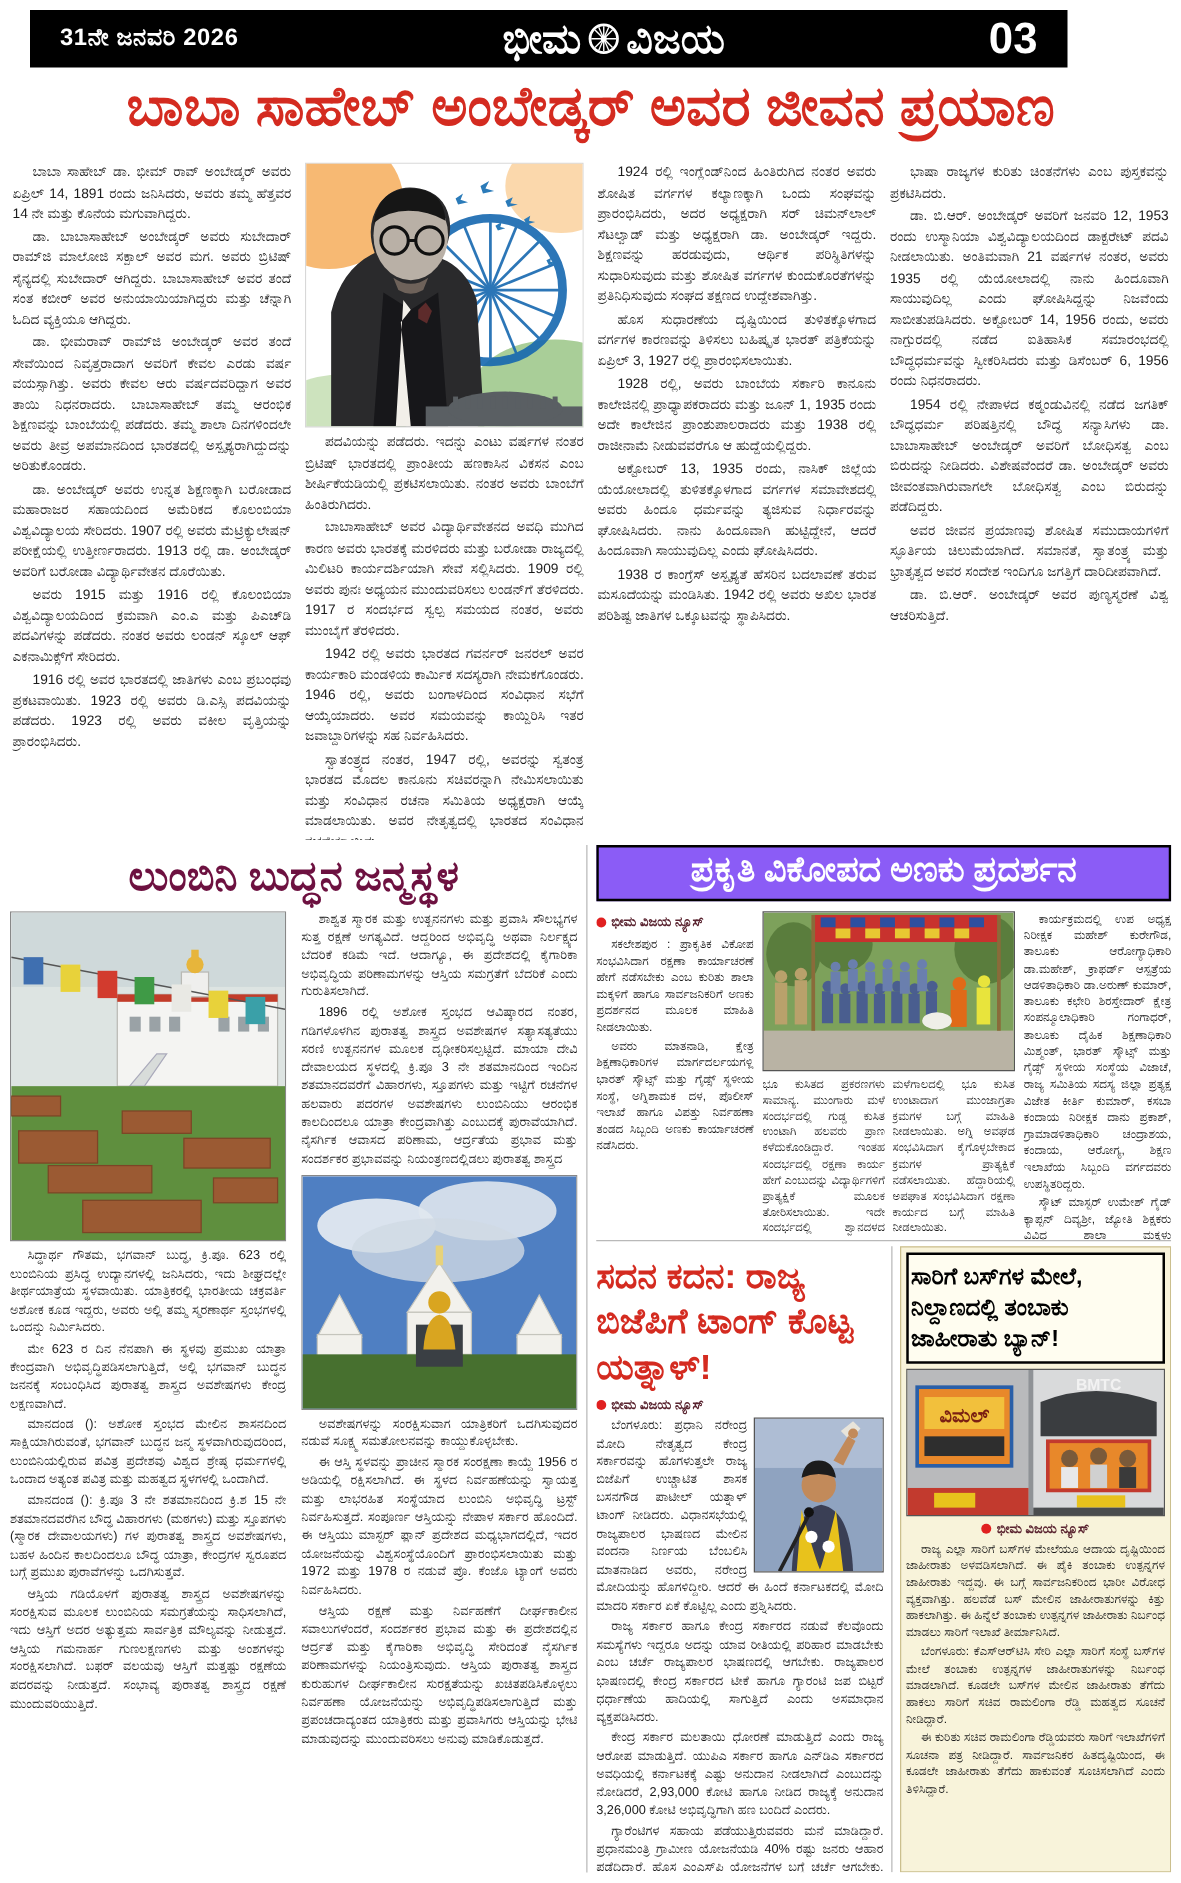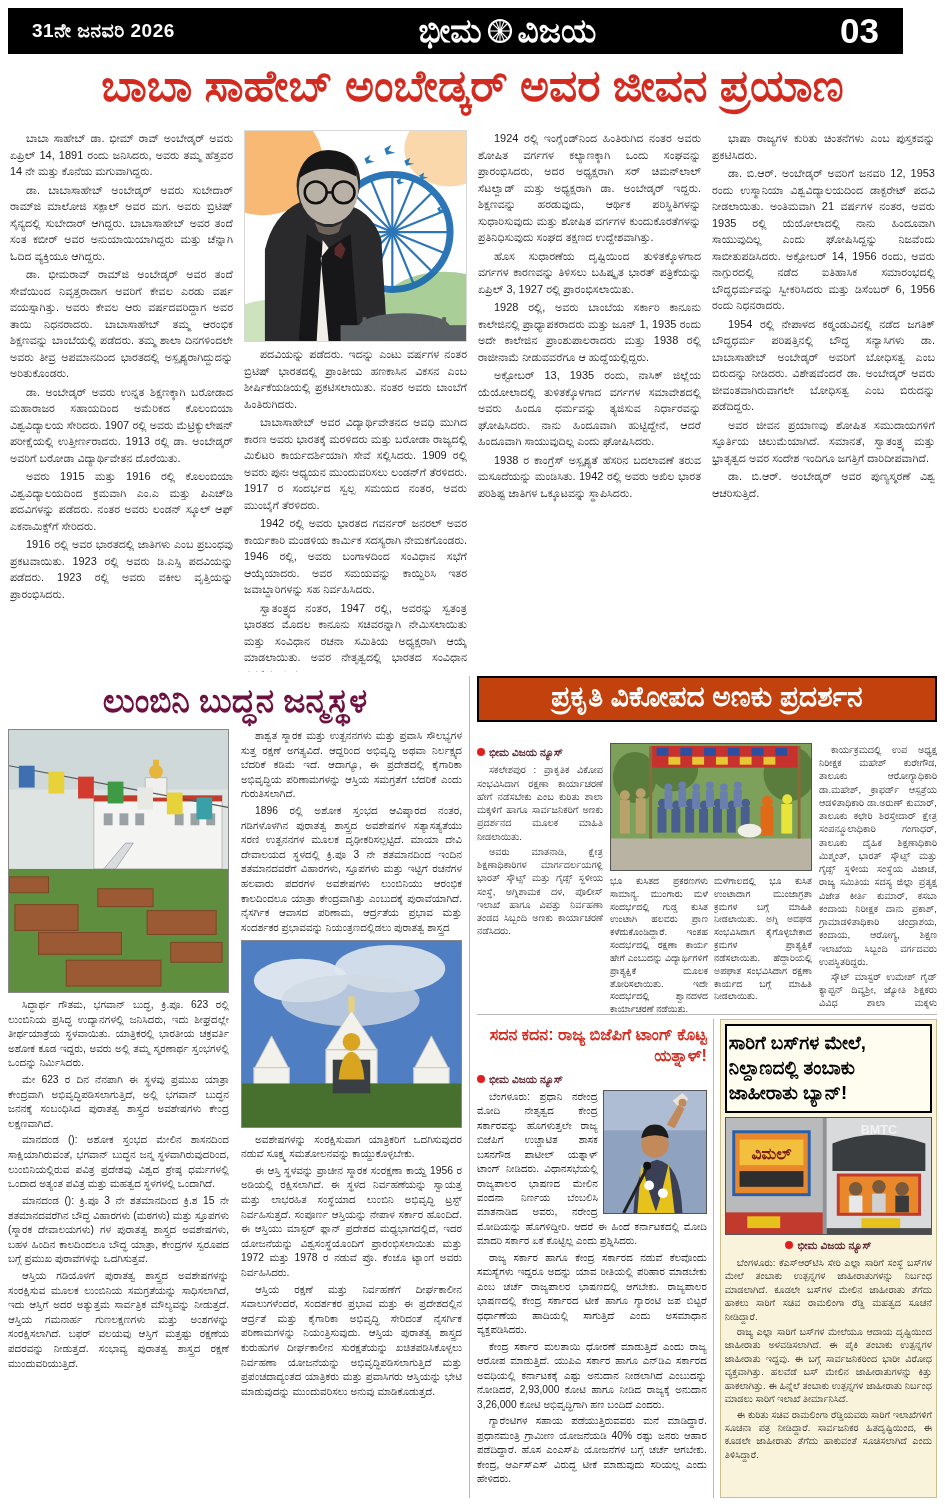--- a/index.html
+++ b/index.html
@@ -1,21 +1,21 @@
 <!DOCTYPE html>
 <html><head>
 <meta charset="utf-8">
 <style>
   * { box-sizing: border-box; margin: 0; padding: 0; }
   html,body { background:#ffffff; }
   body { width:945px; height:1506px; font-family:"Liberation Sans","DejaVu Sans",sans-serif; position:relative; overflow:hidden; color:#1c1c1c; }
   .page { position:relative; width:945px; height:1506px; background:#fff; }
 
   
-  .masthead { position:absolute; top:8px; left:8px; width:895px; height:46px; background:#000; color:#fff;
+  .masthead { position:absolute; top:8px; left:24px; width:830px; height:46px; background:#000; color:#fff;
     display:flex; align-items:center; justify-content:space-between; padding:0 24px; }
   .mast-date { font-size:19px; font-weight:bold; letter-spacing:.5px; }
   .mast-brand { display:flex; align-items:center; gap:5px; font-size:33px; font-weight:bold; }
   .mast-page { font-size:35px; font-weight:bold; }
 
   
   .main-headline { position:absolute; top:56px; left:0; width:945px; text-align:center;
     color:#d42b20; font-size:44px; font-weight:bold; line-height:1.35; }
 
   
@@ -32,37 +32,37 @@
   
   .lumbini-headline { text-align:center; color:#6d1140; font-size:33px; font-weight:bold; padding:6px 0 8px; }
   .lumbini-cols { display:flex; gap:12px; }
   .lcol { flex:1 1 0; font-size:10.3px; line-height:1.42; text-align:justify; overflow:hidden; }
   .lcol p { text-indent:14px; margin-bottom:2px; }
   .lumbini-photo { width:100%; height:264px; border:1px solid #888; margin-bottom:5px; display:block; }
   .temple-photo { width:100%; height:188px; border:1px solid #888; margin:4px 0 5px; display:block; }
 
   
   .drill { height:338px; overflow:hidden; }
-  .drill-banner { border:2px solid #000; background:#c2410c; color:#fff; text-align:center;
-    font-size:28px; font-weight:bold; padding:3px 0 6px; margin-bottom:21px; }
+  .drill-banner { border:2px solid #000; background:#8b5cf6; color:#fff; text-align:center;
+    font-size:28px; font-weight:bold; padding:3px 0 6px; margin-bottom:8px;font-family:Liberation Serif, serif; }
   .drill-body { display:flex; gap:7px; }
   .drill-c1 { width:126px; font-size:9.6px; line-height:1.38; text-align:justify; overflow:hidden; }
   .drill-mid { width:202px; }
   .drill-photo { width:202px; height:128px; border:1px solid #555; display:block; }
   .drill-caps { display:flex; gap:6px; margin-top:4px; }
   .drill-cap { flex:1 1 0; font-size:9.3px; line-height:1.38; text-align:justify; color:#222; overflow:hidden; }
   .drill-c3 { flex:1 1 0; font-size:9.6px; line-height:1.38; text-align:justify; overflow:hidden; }
   .byline { display:flex; align-items:center; gap:4px; font-size:10.5px; font-weight:bold; color:#5a2430; margin:2px 0 4px; }
   .dot { width:8px; height:8px; border-radius:50%; background:#e02020; flex:0 0 auto; }
   .drill p, .sadana-text p { text-indent:12px; margin-bottom:2px; }
 
   
   .row2 { display:flex; flex:1 1 auto; border-top:1px solid #b9b9b9; padding-top:4px; overflow:hidden; }
   .sadana { width:240px; padding-right:6px; border-right:1px solid #b9b9b9; overflow:hidden; }
-  .sadana-headline { color:#d42b20; font-size:16px; font-weight:bold; text-align:right; line-height:1.3; padding:6px 0 4px; }
+  .sadana-headline { color:#d42b20; font-size:28px; font-weight:bold; text-align:left; line-height:1.3; padding:6px 0 4px; }
   .sadana-photo { float:right; width:104px; height:124px; border:1px solid #555; margin:0 0 3px 5px; }
   .sadana-text { font-size:10.2px; line-height:1.42; text-align:justify; }
 
   
   .bus { width:220px; margin-left:6px; background:#f8f3da; border:1px solid #cbbf8e; padding:4px; overflow:hidden; }
   .bus-headline { background:#fffdf0; border:2px solid #000; color:#000; font-size:18.5px; font-weight:bold;
     text-align:left; line-height:1.35; padding:5px 2px; margin-bottom:4px; }
   .bus-photo { width:100%; height:118px; border:1px solid #555; display:block; }
   .bus-byline { justify-content:center; margin:4px 0; }
   .bus-text { font-size:9.6px; line-height:1.4; text-align:justify; }
@@ -424,22 +424,22 @@
                 <rect x="175" y="79" width="14" height="17" fill="#3a3a3a"></rect>
               <rect x="140" y="102" width="40" height="10" fill="#e8c21c"></rect>
               <rect x="104" y="112" width="108" height="6" fill="#4a4c4e"></rect>
             </g>
           </svg>
           <div class="byline bus-byline">
             <span class="dot"></span>
             <span>ಭೀಮ ವಿಜಯ ನ್ಯೂಸ್</span>
           </div>
           <div class="bus-text">
+            <p>ರಾಜ್ಯ ಎಲ್ಲಾ ಸಾರಿಗೆ ಬಸ್‌ಗಳ ಮೇಲೆಯೂ ಆದಾಯ ದೃಷ್ಟಿಯಿಂದ ಜಾಹೀರಾತು ಅಳವಡಿಸಲಾಗಿದೆ. ಈ ಪೈಕಿ ತಂಬಾಕು ಉತ್ಪನ್ನಗಳ ಜಾಹೀರಾತು ಇದ್ದವು. ಈ ಬಗ್ಗೆ ಸಾರ್ವಜನಿಕರಿಂದ ಭಾರೀ ವಿರೋಧ ವ್ಯಕ್ತವಾಗಿತ್ತು. ಹಲವೆಡೆ ಬಸ್ ಮೇಲಿನ ಜಾಹೀರಾತುಗಳನ್ನು ಕಿತ್ತು ಹಾಕಲಾಗಿತ್ತು. ಈ ಹಿನ್ನೆಲೆ ತಂಬಾಕು ಉತ್ಪನ್ನಗಳ ಜಾಹೀರಾತು ನಿರ್ಬಂಧ ಮಾಡಲು ಸಾರಿಗೆ ಇಲಾಖೆ ತೀರ್ಮಾನಿಸಿದೆ.</p>
             <p>ಬೆಂಗಳೂರು: ಕೆಎಸ್‌ಆರ್‌ಟಿಸಿ ಸೇರಿ ಎಲ್ಲಾ ಸಾರಿಗೆ ಸಂಸ್ಥೆ ಬಸ್‌ಗಳ ಮೇಲೆ ತಂಬಾಕು ಉತ್ಪನ್ನಗಳ ಜಾಹೀರಾತುಗಳನ್ನು ನಿರ್ಬಂಧ ಮಾಡಲಾಗಿದೆ. ಕೂಡಲೇ ಬಸ್‌ಗಳ ಮೇಲಿನ ಜಾಹೀರಾತು ತೆಗೆದು ಹಾಕಲು ಸಾರಿಗೆ ಸಚಿವ ರಾಮಲಿಂಗಾ ರೆಡ್ಡಿ ಮಹತ್ವದ ಸೂಚನೆ ನೀಡಿದ್ದಾರೆ.</p>
-            <p>ರಾಜ್ಯ ಎಲ್ಲಾ ಸಾರಿಗೆ ಬಸ್‌ಗಳ ಮೇಲೆಯೂ ಆದಾಯ ದೃಷ್ಟಿಯಿಂದ ಜಾಹೀರಾತು ಅಳವಡಿಸಲಾಗಿದೆ. ಈ ಪೈಕಿ ತಂಬಾಕು ಉತ್ಪನ್ನಗಳ ಜಾಹೀರಾತು ಇದ್ದವು. ಈ ಬಗ್ಗೆ ಸಾರ್ವಜನಿಕರಿಂದ ಭಾರೀ ವಿರೋಧ ವ್ಯಕ್ತವಾಗಿತ್ತು. ಹಲವೆಡೆ ಬಸ್ ಮೇಲಿನ ಜಾಹೀರಾತುಗಳನ್ನು ಕಿತ್ತು ಹಾಕಲಾಗಿತ್ತು. ಈ ಹಿನ್ನೆಲೆ ತಂಬಾಕು ಉತ್ಪನ್ನಗಳ ಜಾಹೀರಾತು ನಿರ್ಬಂಧ ಮಾಡಲು ಸಾರಿಗೆ ಇಲಾಖೆ ತೀರ್ಮಾನಿಸಿದೆ.</p>
             <p>ಈ ಕುರಿತು ಸಚಿವ ರಾಮಲಿಂಗಾ ರೆಡ್ಡಿಯವರು ಸಾರಿಗೆ ಇಲಾಖೆಗಳಿಗೆ ಸೂಚನಾ ಪತ್ರ ನೀಡಿದ್ದಾರೆ. ಸಾರ್ವಜನಿಕರ ಹಿತದೃಷ್ಟಿಯಿಂದ, ಈ ಕೂಡಲೇ ಜಾಹೀರಾತು ತೆಗೆದು ಹಾಕುವಂತೆ ಸೂಚಿಸಲಾಗಿದೆ ಎಂದು ತಿಳಿಸಿದ್ದಾರೆ.</p>
           </div>
         </div>
 
       </div>
     </div>
   </div>
 </div>
 
 </body></html>

